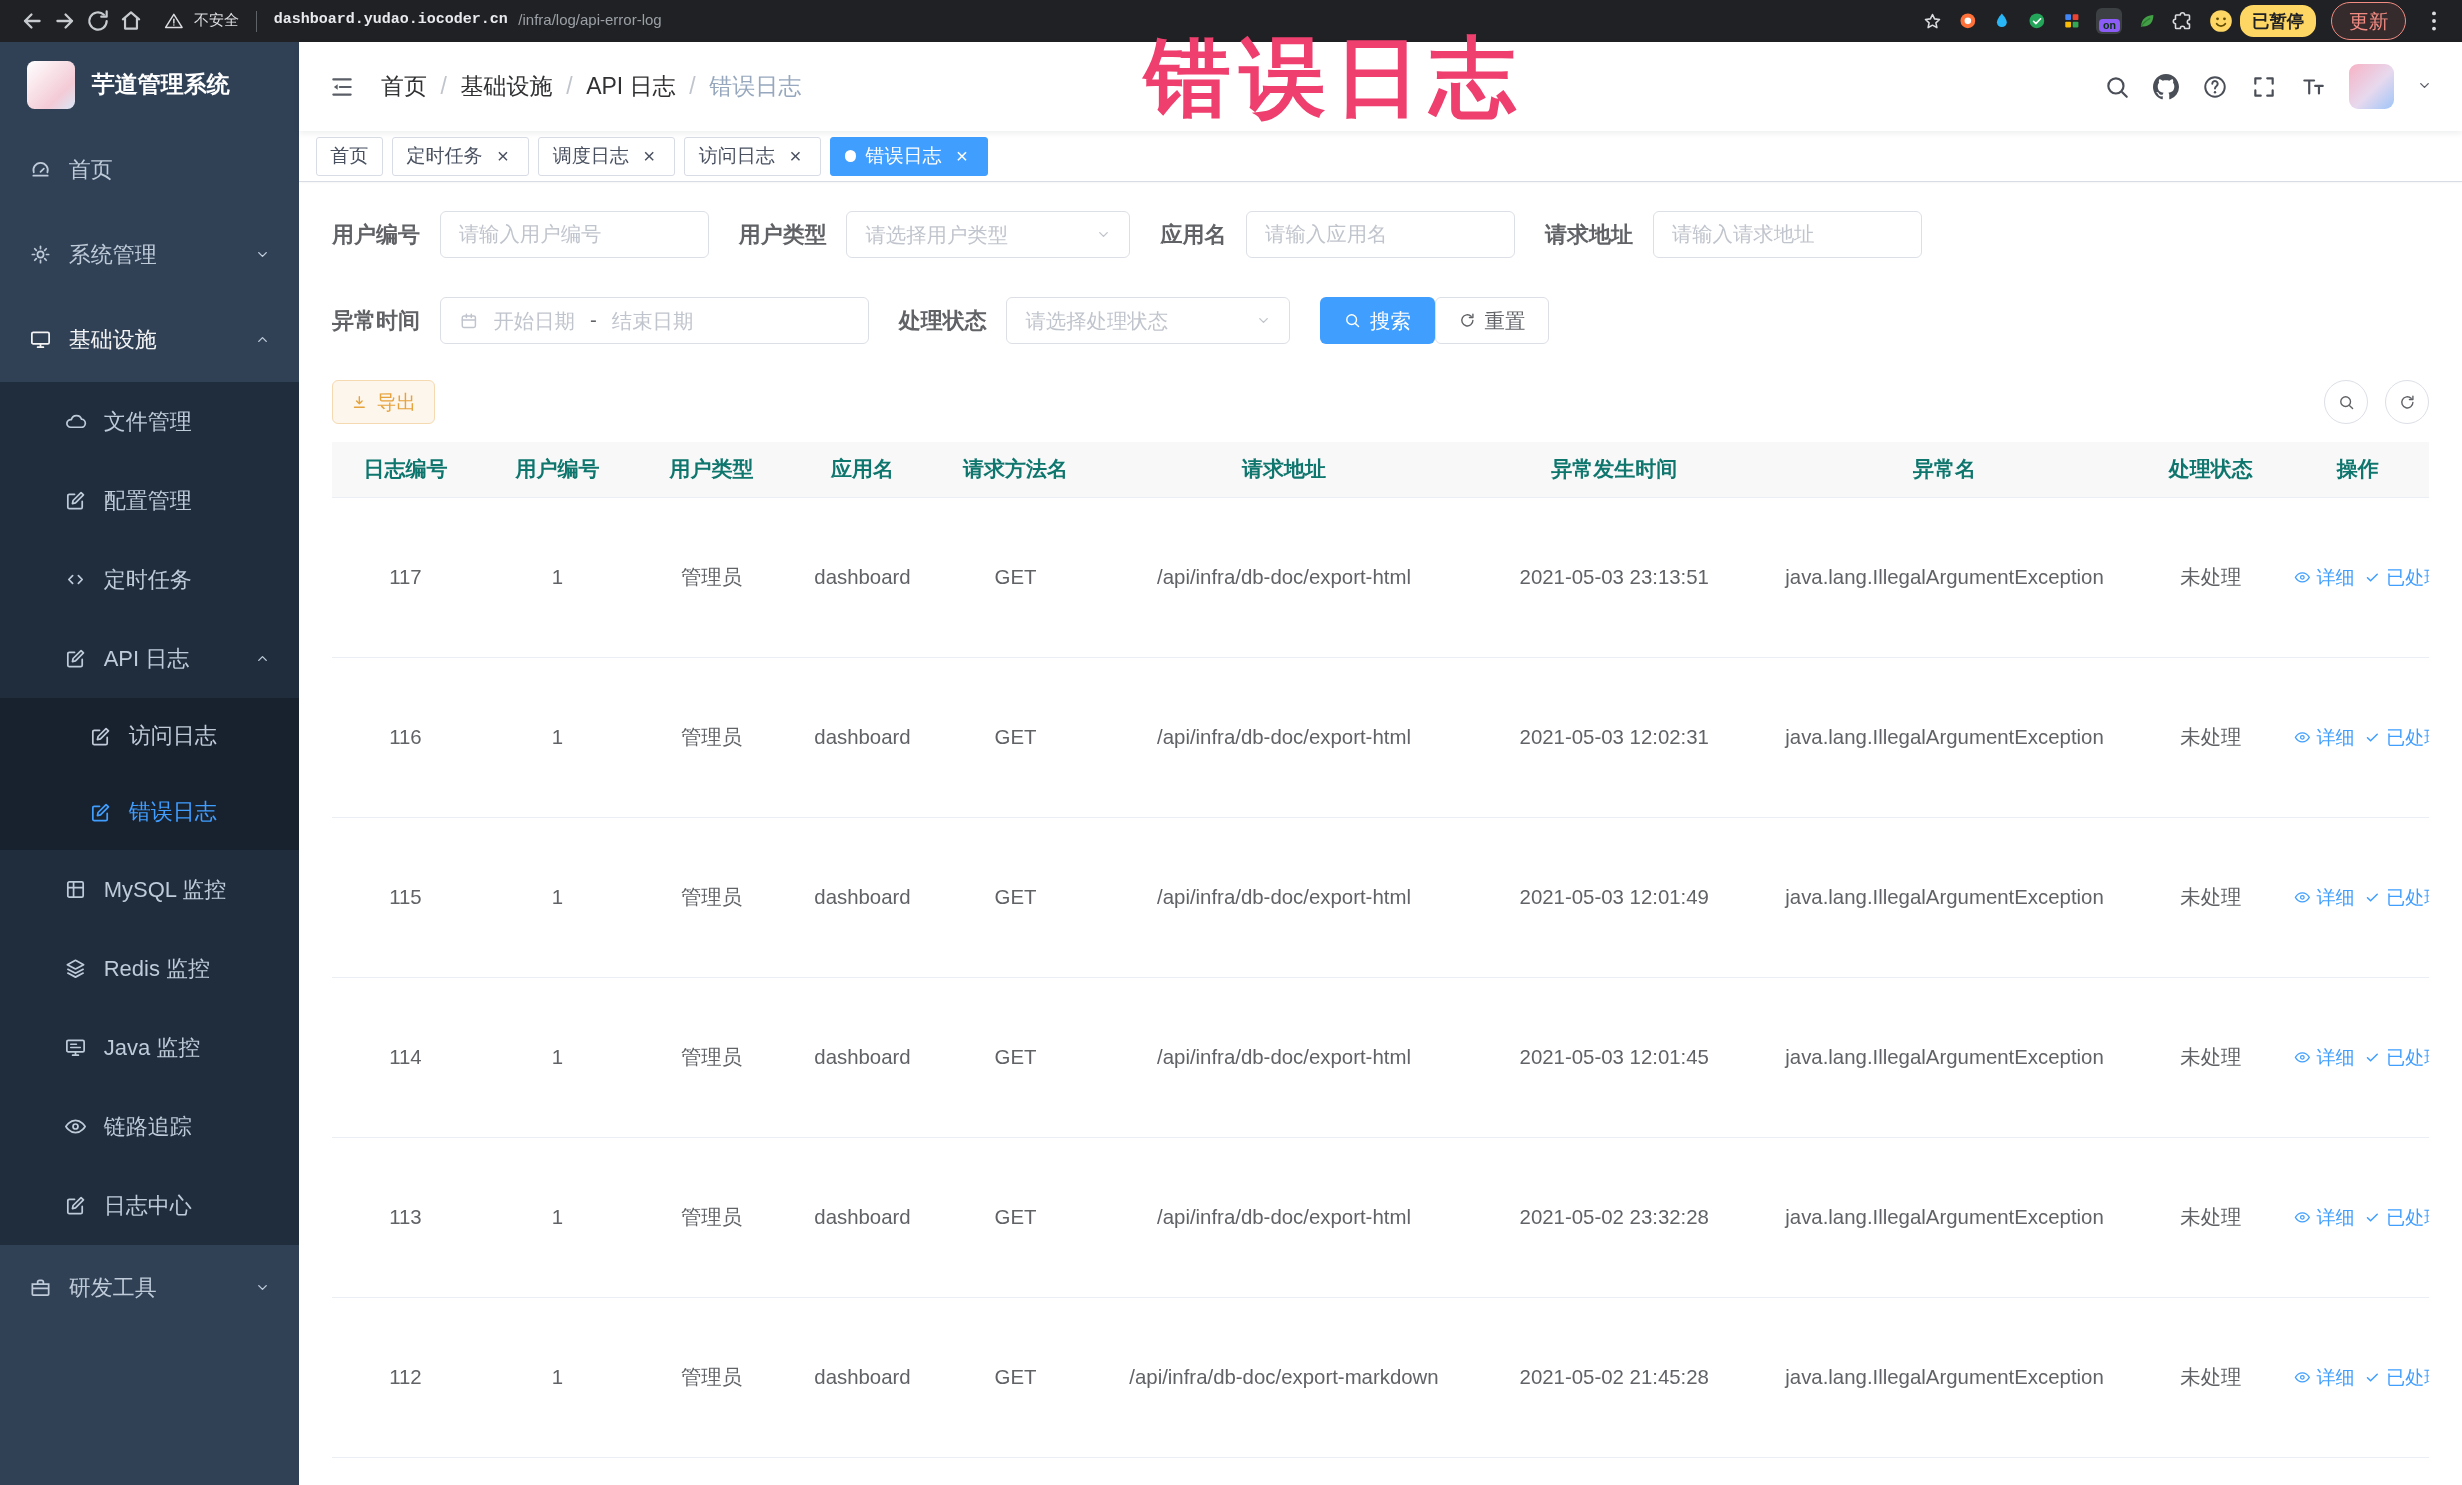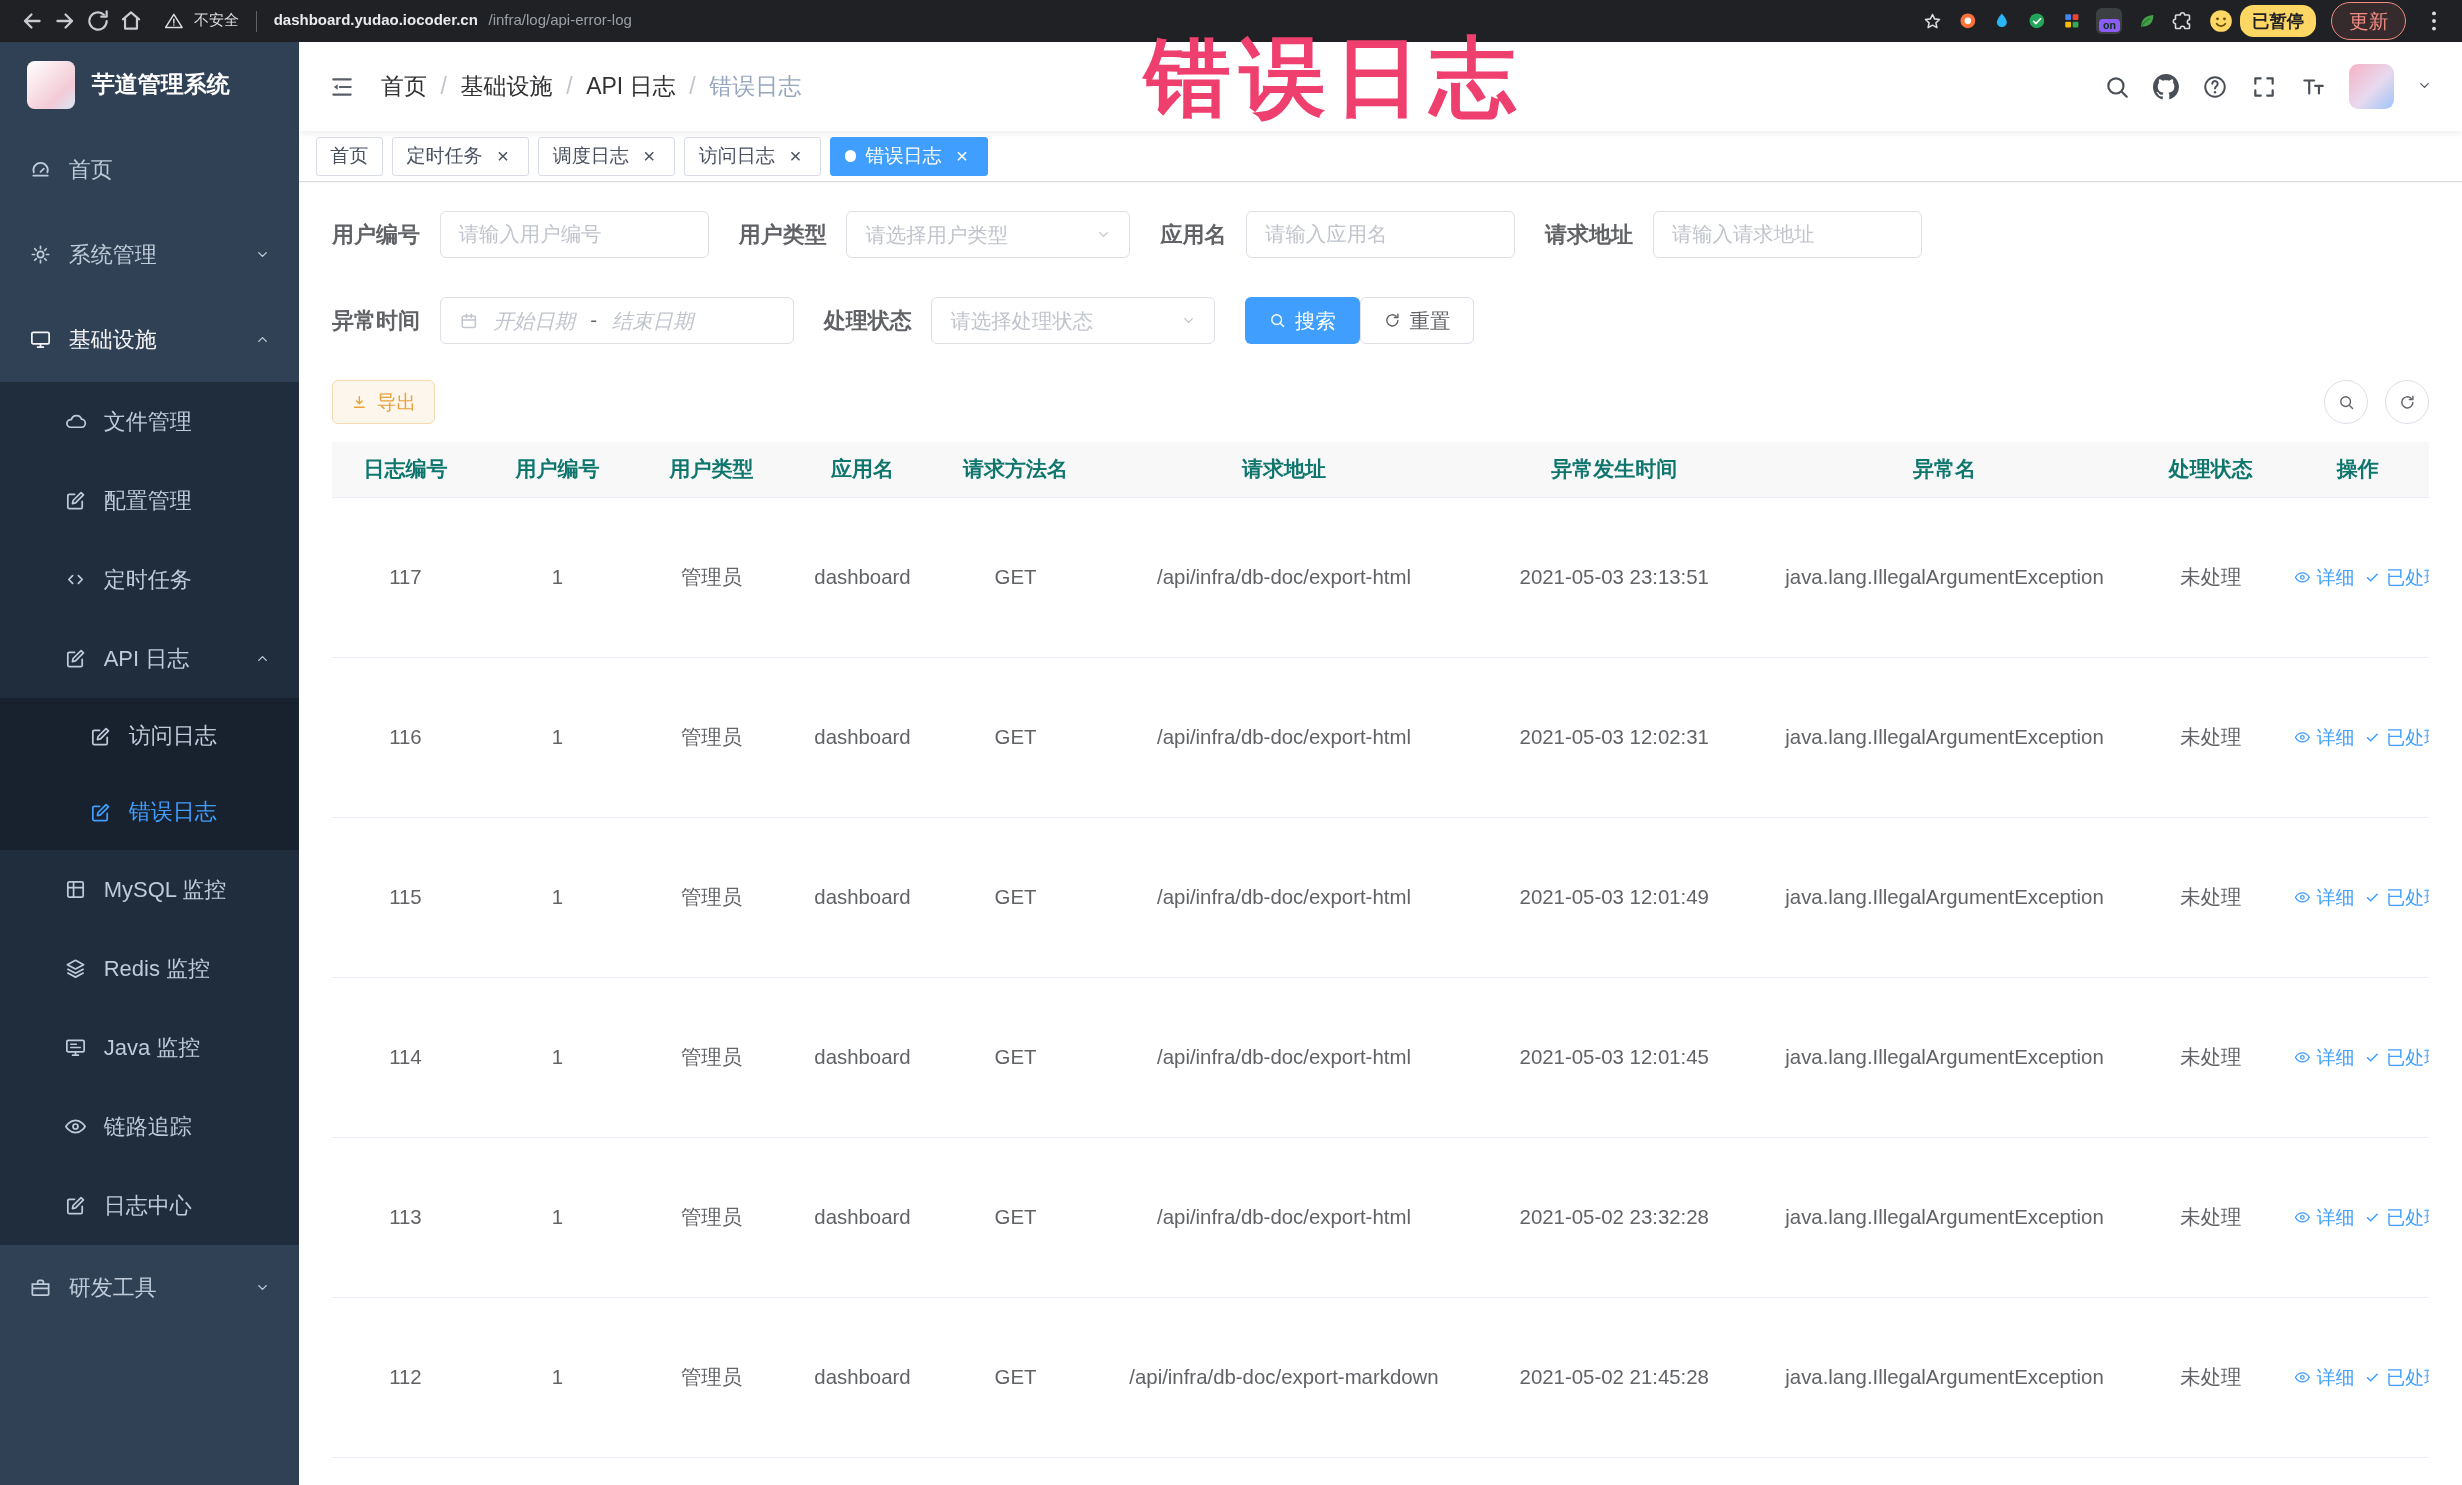--- a/index.html
+++ b/index.html
@@ -12,21 +12,21 @@
   .annotation { position: absolute; top: 19.7px; left: 54.2%; transform: translateX(-50%);
     font-size: 86px; font-weight: 700; letter-spacing: 9px; color: #ef3f6e; z-index: 99; pointer-events: none; }
 
   
   .chrome { height: 42px; background: #202124; display: flex; align-items: center; padding: 0 15px; color: #dadce0; }
   .chrome svg { flex: none; }
   .nav-ico { display: grid; place-items: center; width: 33px; height: 33px; color: #c7cbcf; cursor: pointer; }
   .omnibox { display: flex; align-items: flex-start; gap: 10.6px; margin-left: 16.7px; font-size: 15px; }
   .omnibox .sec { color: #dadce0; }
   .vdiv { width: 1.5px; height: 21px; background: #5f6368; margin: 0 6px; }
-  .host { color: #e8eaed; font-weight: 600; }
+  .host { color: #e8eaed; font-weight: 600; font-family: Liberation Mono, monospace; }
   .path { color: #9aa0a6; }
   .chrome-right { margin-left: auto; display: flex; align-items: center; gap: 15px; }
   .ext-on { width: 26px; height: 26px; border-radius: 6px; background: #3c4043; display: flex; align-items: flex-end; justify-content: center; padding-bottom: 2.3px; }
   .on-pill { background: #8b5cf6; color: #0b2e14; font-size: 10.6px; font-weight: 700; line-height: 13px; border-radius: 3.8px; padding: 0 3.8px; }
   .profile-chip { display: flex; align-items: center; gap: 6px; cursor: pointer; }
   .paused-pill { background: #fdd663; color: #202124; font-size: 17.4px; border-radius: 13.6px; padding: 3.8px 12px; font-weight: 600; }
   .update-btn { border: 1.5px solid #f28b82; color: #f28b82; background: rgba(242,139,130,.10); border-radius: 756px;
     font-size: 19.7px; padding: 4.5px 16.7px; cursor: pointer; }
 
   
@@ -82,21 +82,21 @@
   .filter-row { display: flex; align-items: center; margin-bottom: 39px; }
   .filter-row.second { margin-bottom: 36px; }
   .f-group { display: flex; align-items: center; margin-right: 30px; }
   .f-label { font-size: 22px; font-weight: 700; color: #606266; margin-right: 19.7px; white-space: nowrap; }
   .inp { height: 47px; border: 1.5px solid #dcdfe6; border-radius: 6px; background: #fff; font-size: 20.4px;
     color: #606266; padding: 0 18px; display: flex; align-items: center; }
   input.inp { width: 269px; font-family: inherit; outline: none; }
   input.inp::placeholder { color: #c0c4cc; }
   .sel { width: 284px; justify-content: space-between; cursor: pointer; }
   .ph { color: #c0c4cc; }
-  .range { width: 354px; gap: 15px; color: #c0c4cc; cursor: pointer; font-style: italic; }
+  .range { width: 429px; gap: 15px; color: #c0c4cc; cursor: pointer; }
   .range .sep { color: #606266; }
   .btn { height: 47px; border-radius: 6px; font-size: 20.4px; display: inline-flex; align-items: center; gap: 9px;
     padding: 0 23px; border: 1.5px solid transparent; cursor: pointer; font-family: inherit; }
   .btn-primary { background: #409eff; color: #fff; }
   .btn-default { background: #fff; border-color: #dcdfe6; color: #606266; }
   .toolbar { display: flex; align-items: center; margin-bottom: 18px; }
   .btn-warn { height: 44px; background: #fdf6ec; border: 1.5px solid #f5dab1; color: #e6a23c; border-radius: 6px;
     font-size: 19.7px; display: inline-flex; align-items: center; gap: 9px; padding: 0 18px; cursor: pointer; font-family: inherit; }
   .toolbar-right { margin-left: auto; display: flex; gap: 16.7px; }
   .circle-btn { width: 44px; height: 44px; border-radius: 50%; border: 1.5px solid #dcdfe6; background: #fff;

